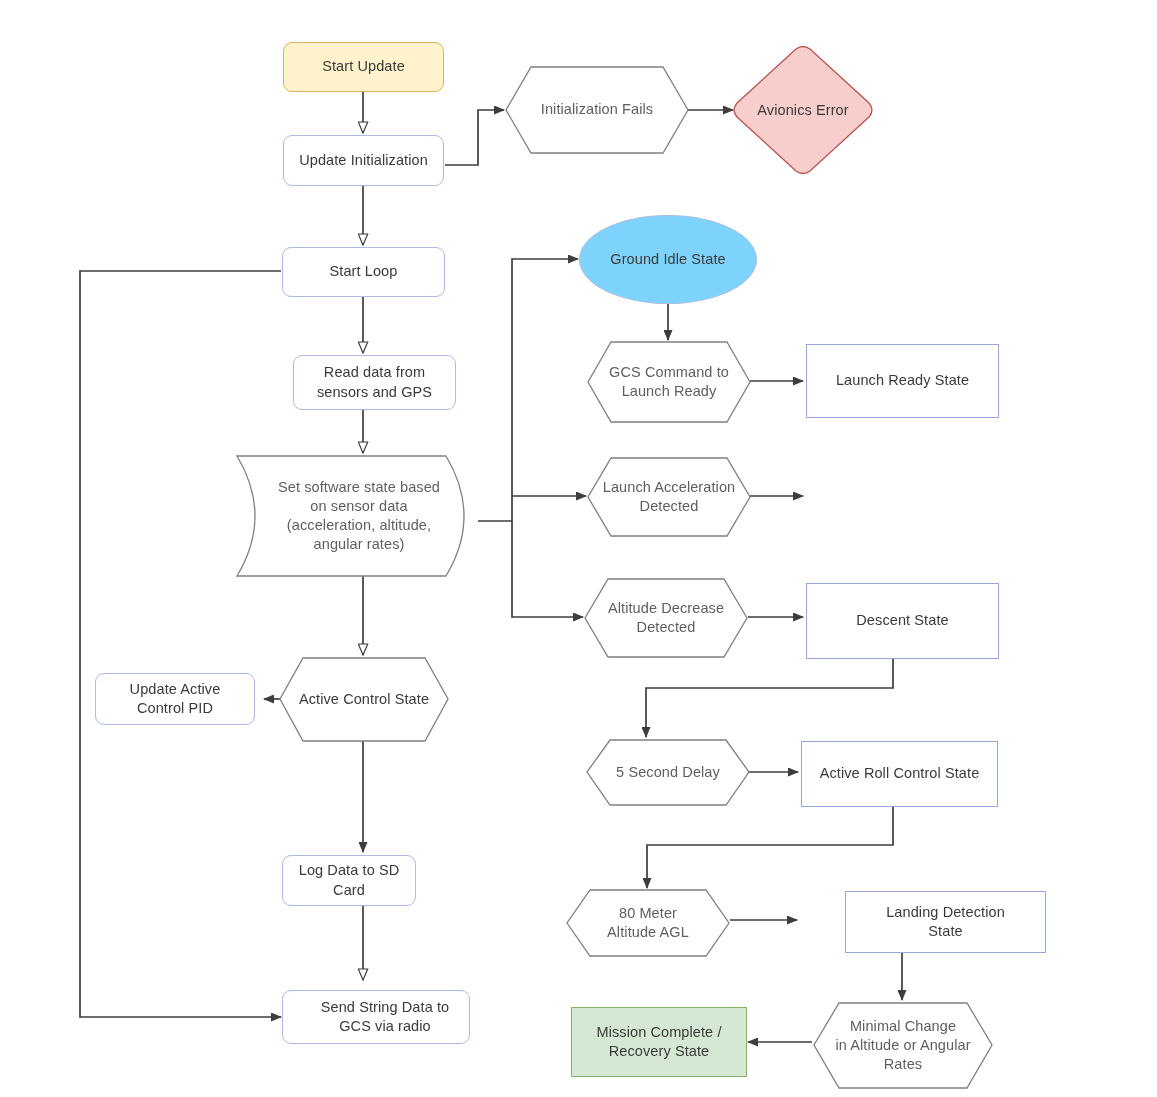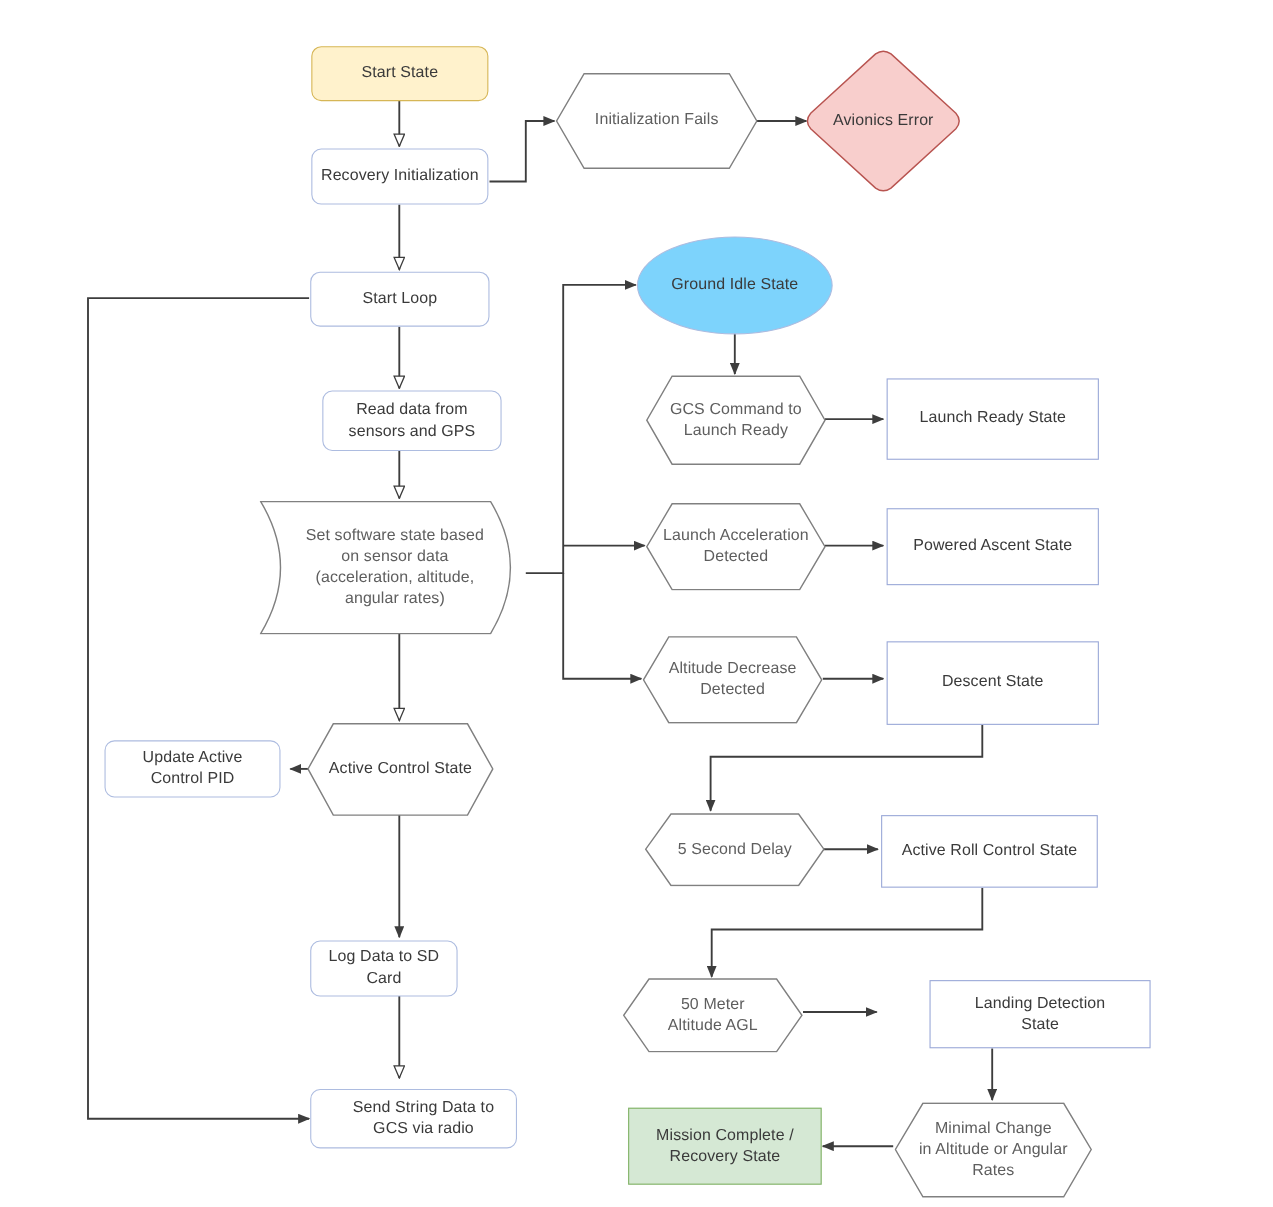--- a/index.html
+++ b/index.html
@@ -151,25 +151,25 @@
 
       <path d="M730,920 L797,920" marker-end="url(#arrF)"></path>
 
       <path d="M902,953 L902,1000" marker-end="url(#arrF)"></path>
 
       <path d="M812,1042 L748,1042" marker-end="url(#arrF)"></path>
     </g>
   </svg>
 
   <div class="node n-start" style="left:283px; top:42px; width:161px; height:50px;">
-    <span>Start State</span>
+    <span>Start Update</span>
   </div>
 
   <div class="node n-rrect" style="left:283px; top:135px; width:161px; height:51px;">
-    <span>Recovery Initialization</span>
+    <span>Update Initialization</span>
   </div>
 
   <div class="node n-shape" style="left:505px; top:66px; width:184px; height:88px;">
     <svg class="shape-svg" viewBox="0 0 184 88" preserveAspectRatio="none">
       <polygon points="26,1 158,1 183,44 158,87 26,87 1,44" fill="#ffffff" stroke="#808080" stroke-width="1.3" vector-effect="non-scaling-stroke"></polygon>
     </svg>
     <span class="shape-label hex-label">Initialization Fails</span>
   </div>
 
   <div class="node n-shape" style="left:733px; top:45px; width:140px; height:131px;">
@@ -236,23 +236,20 @@
   </div>
 
   <div class="node n-shape" style="left:587px; top:457px; width:164px; height:80px;">
     <svg class="shape-svg" viewBox="0 0 164 80" preserveAspectRatio="none">
       <polygon points="24,1 140,1 163,40 140,79 24,79 1,40" fill="#ffffff" stroke="#808080" stroke-width="1.3" vector-effect="non-scaling-stroke"></polygon>
     </svg>
     <span class="shape-label hex-label">Launch Acceleration
 Detected</span>
   </div>
 
-  <div class="node n-rect" style="left:806px; top:462px; width:193px; height:70px;">
-    <span>Powered Ascent State</span>
-  </div>
 
   <div class="node n-shape" style="left:584px; top:578px; width:164px; height:80px;">
     <svg class="shape-svg" viewBox="0 0 164 80" preserveAspectRatio="none">
       <polygon points="24,1 140,1 163,40 140,79 24,79 1,40" fill="#ffffff" stroke="#808080" stroke-width="1.3" vector-effect="non-scaling-stroke"></polygon>
     </svg>
     <span class="shape-label hex-label">Altitude Decrease
 Detected</span>
   </div>
 
   <div class="node n-rect" style="left:806px; top:583px; width:193px; height:76px;">
@@ -267,21 +264,21 @@
   </div>
 
   <div class="node n-rect" style="left:801px; top:741px; width:197px; height:66px;">
     <span>Active Roll Control State</span>
   </div>
 
   <div class="node n-shape" style="left:566px; top:889px; width:164px; height:68px;">
     <svg class="shape-svg" viewBox="0 0 164 68" preserveAspectRatio="none">
       <polygon points="24,1 140,1 163,34 140,67 24,67 1,34" fill="#ffffff" stroke="#808080" stroke-width="1.3" vector-effect="non-scaling-stroke"></polygon>
     </svg>
-    <span class="shape-label hex-label">50 Meter
+    <span class="shape-label hex-label">80 Meter
 Altitude AGL</span>
   </div>
 
   <div class="node n-rect" style="left:800px; top:891px; width:201px; height:62px;margin-left:45px;">
     <span>Landing Detection
 State</span>
   </div>
 
   <div class="node n-shape" style="left:813px; top:1002px; width:180px; height:87px;">
     <svg class="shape-svg" viewBox="0 0 180 87" preserveAspectRatio="none">

